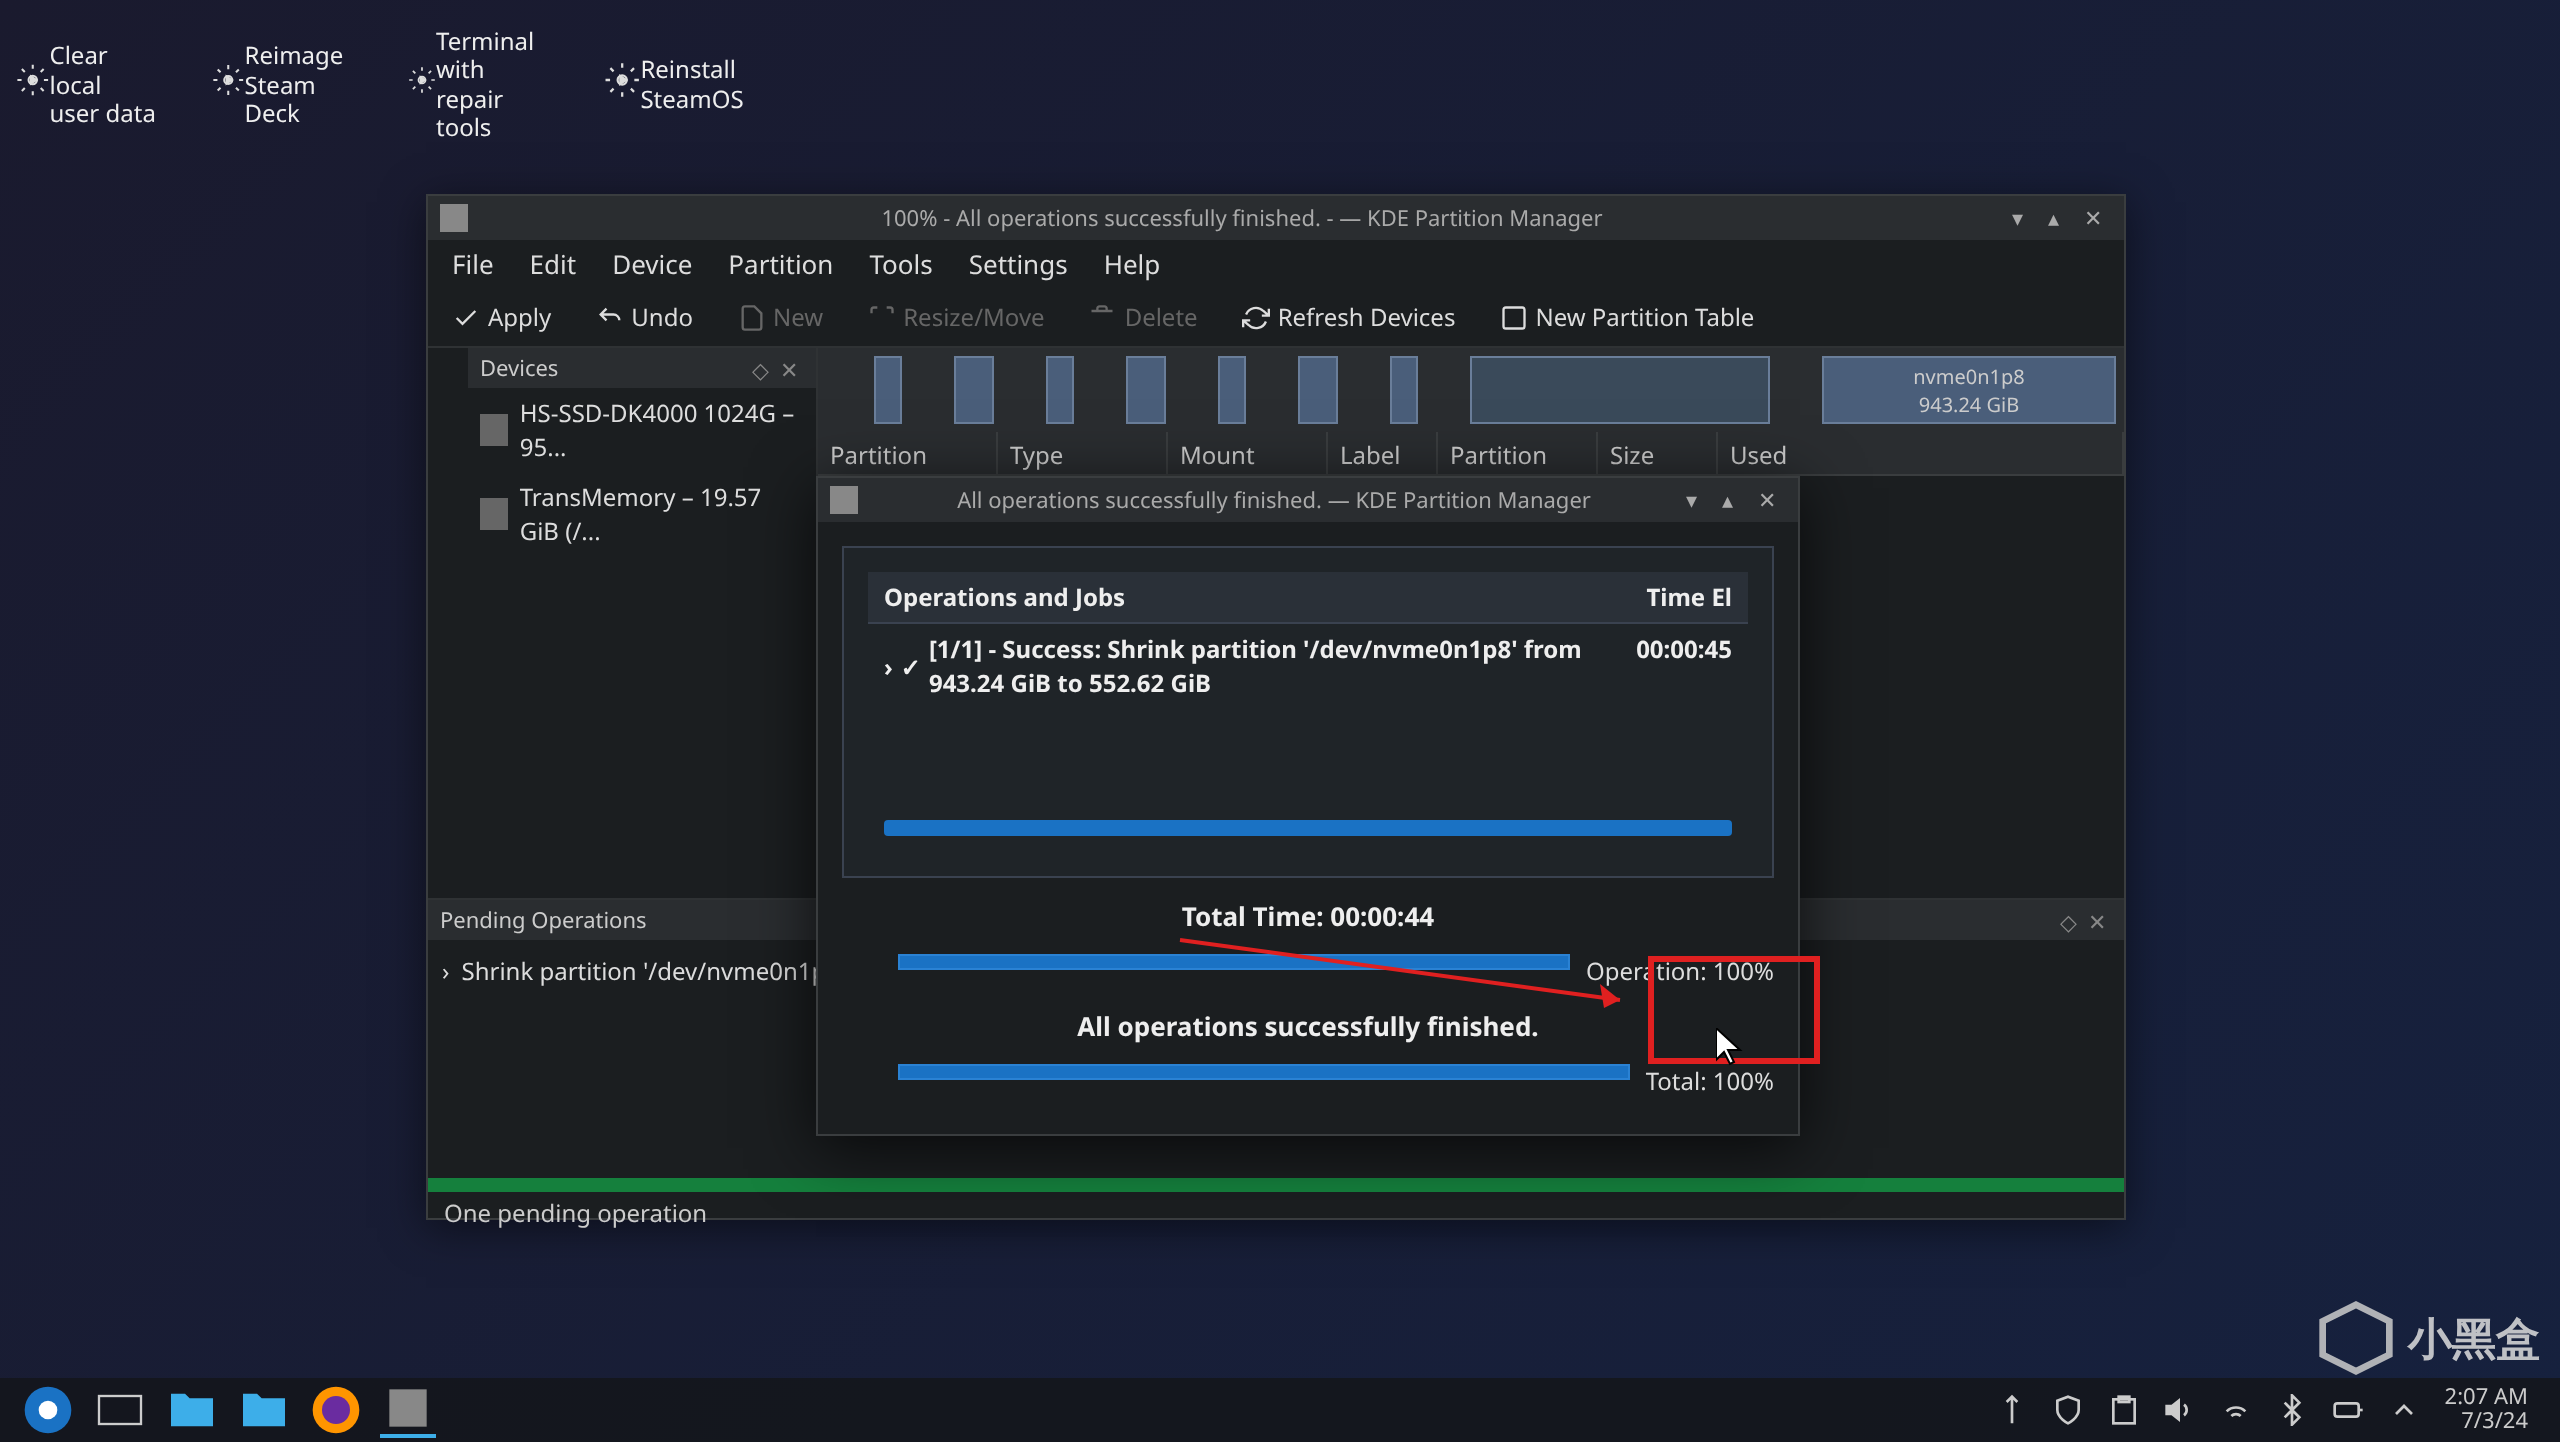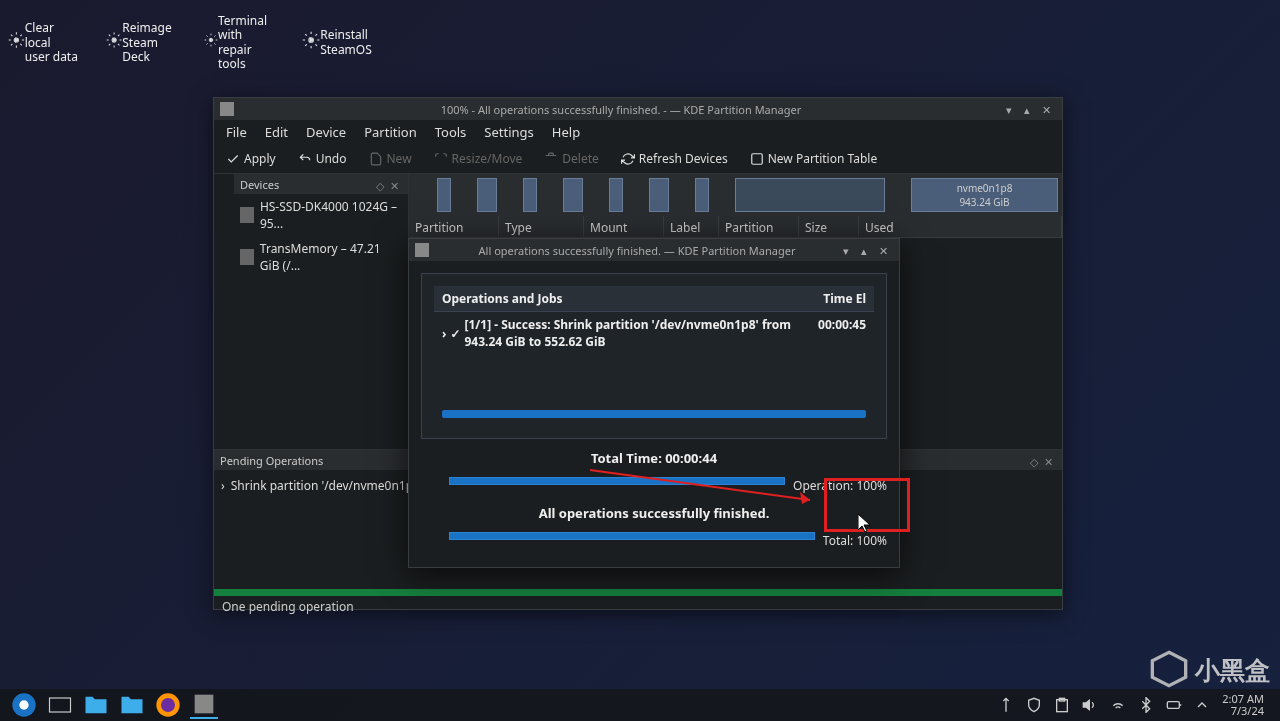--- a/index.html
+++ b/index.html
@@ -70,21 +70,21 @@
 
 .taskbar { position:absolute; bottom:0; left:0; right:0; height:18px; background:rgba(20,22,28,.9); display:flex; align-items:center; padding:16px 6px; }
 .tray { margin-left:auto; display:flex; align-items:center; gap:12px; padding-right:10px; }
 .tray svg { width:16px; height:16px; stroke:#ccc; cursor:pointer; }
 .clock { text-align:right; font-size:11px; color:#ccc; line-height:1.1; }
 .task-icon { width:28px; height:28px; margin:0 4px; cursor:pointer; display:flex; align-items:center; justify-content:center; }
 .task-icon.active { border-bottom:2px solid #3daee9; }
 
 
 .watermark { position:absolute; right:10px; bottom:32px; display:flex; align-items:center; gap:6px; opacity:.85; }
-.watermark span { font-size:25px; font-weight:bold; color:#ddd; }
+.watermark span { font-size:22px; font-weight:bold; color:#ddd; }
 
 
 .cursor { position:absolute; top:514px; left:858px; pointer-events:none; }
 </style>
 </head>
 <body>
 
 <div class="desktop-icons">
   <div class="dicon">
     <svg viewBox="0 0 24 24" fill="none" stroke="currentColor" stroke-width="1.5">
@@ -189,21 +189,21 @@
             <div class="pbtn">◇</div>
             <div class="pbtn">✕</div>
           </div>
       </div>
       <div class="dev-item">
           <div class="dicon2"></div>
           <span>HS-SSD-DK4000 1024G – 95...</span>
         </div>
       <div class="dev-item">
           <div class="dicon2"></div>
-          <span>TransMemory – 47.21 GiB (/...</span>
+          <span>TransMemory – 19.57 GiB (/...</span>
         </div>
     </div>
     <div class="main-panel">
       <div class="partition-bar">
         <div class="seg" style="width:14px"></div>
         <div class="seg" style="width:20px"></div>
         <div class="seg" style="width:14px"></div>
         <div class="seg" style="width:20px"></div>
         <div class="seg" style="width:14px"></div>
         <div class="seg" style="width:20px"></div>

